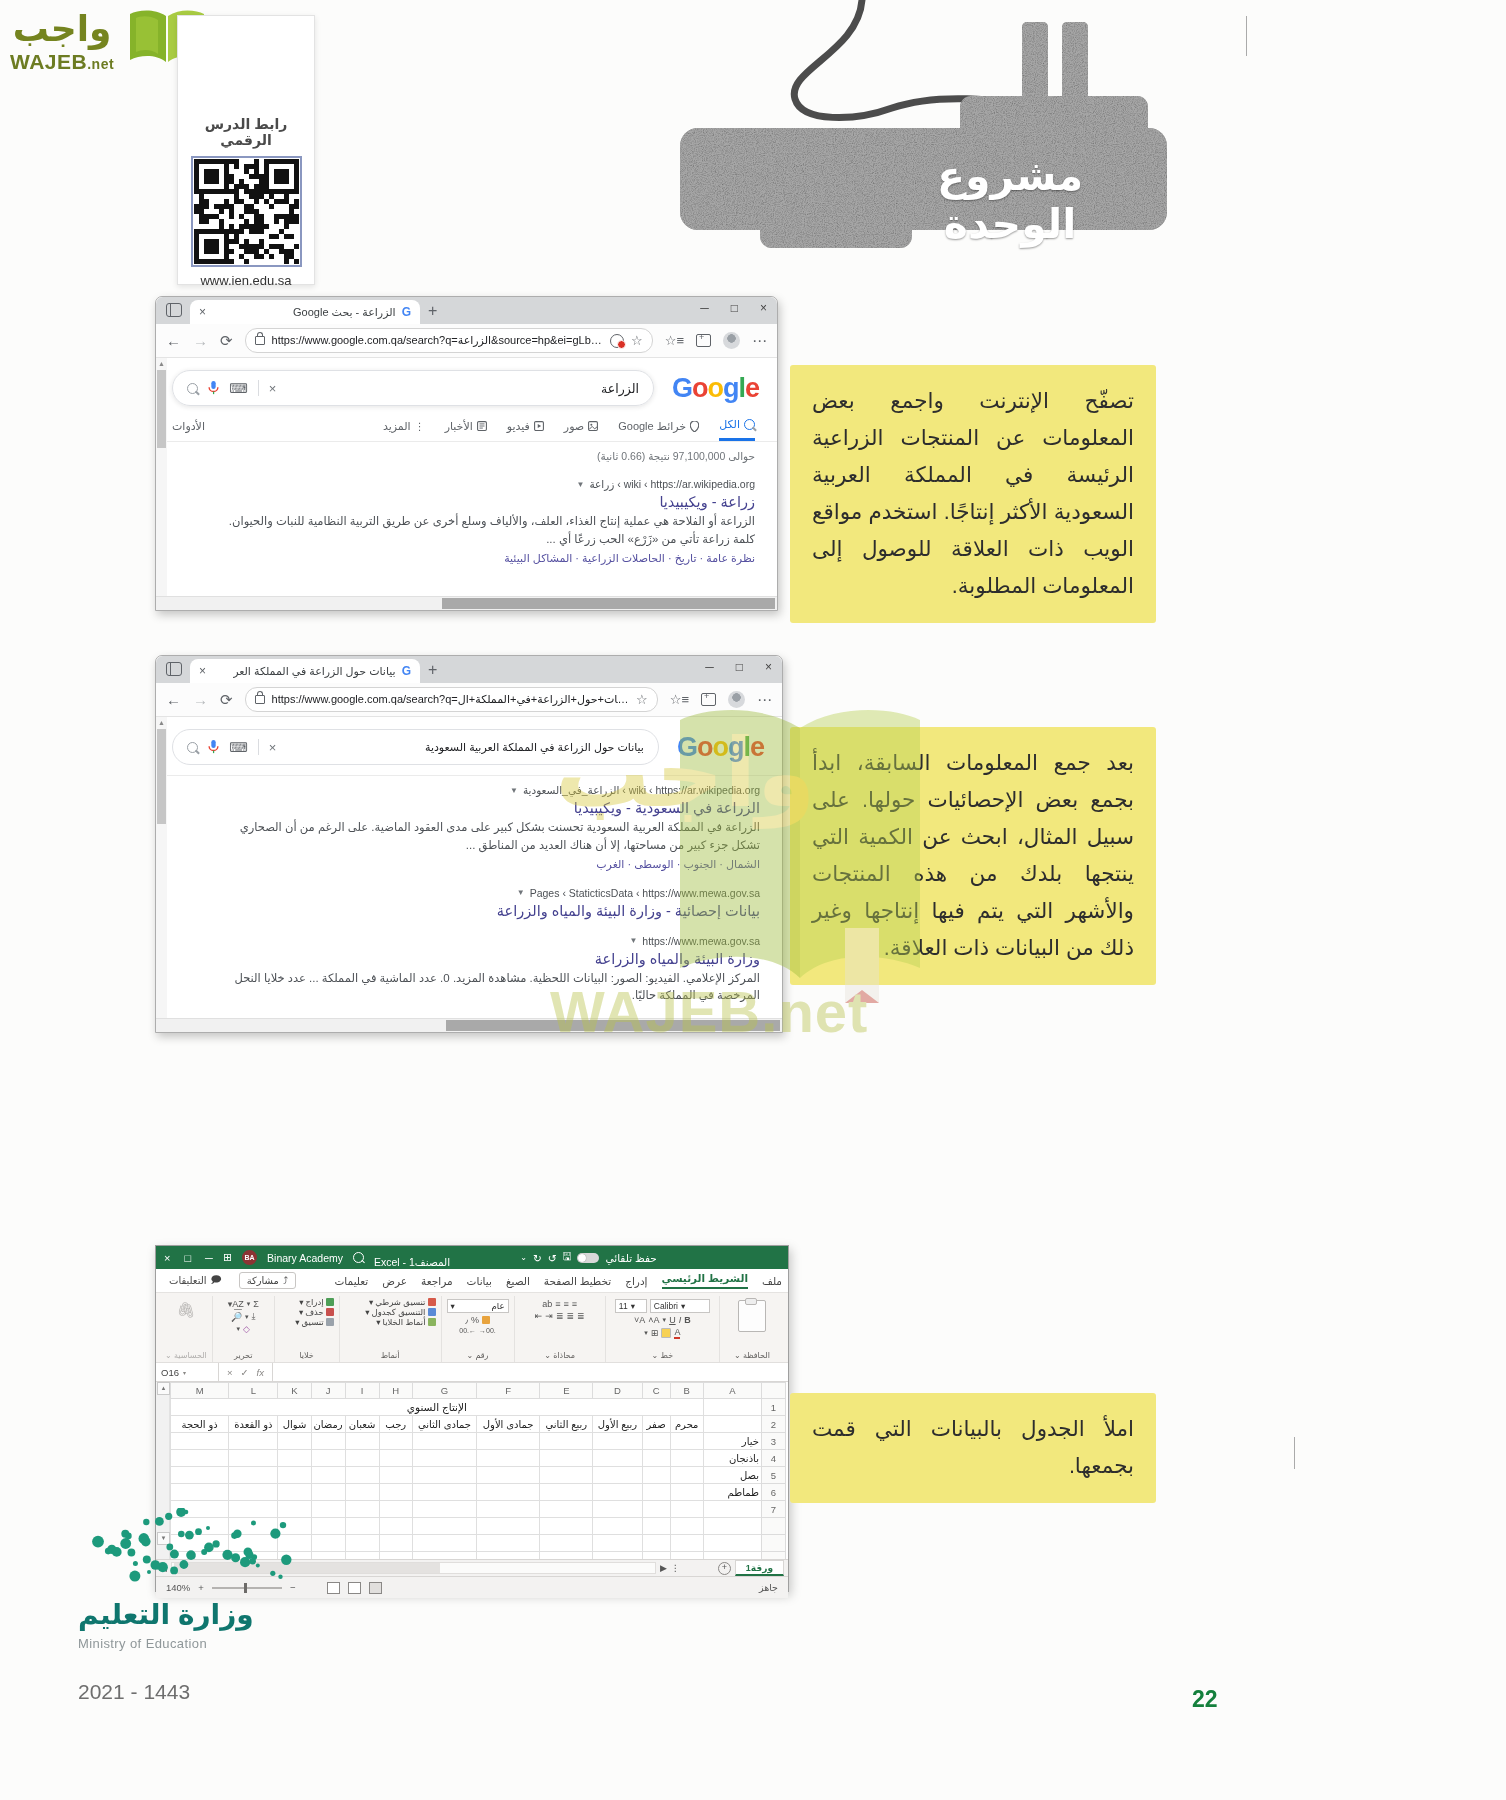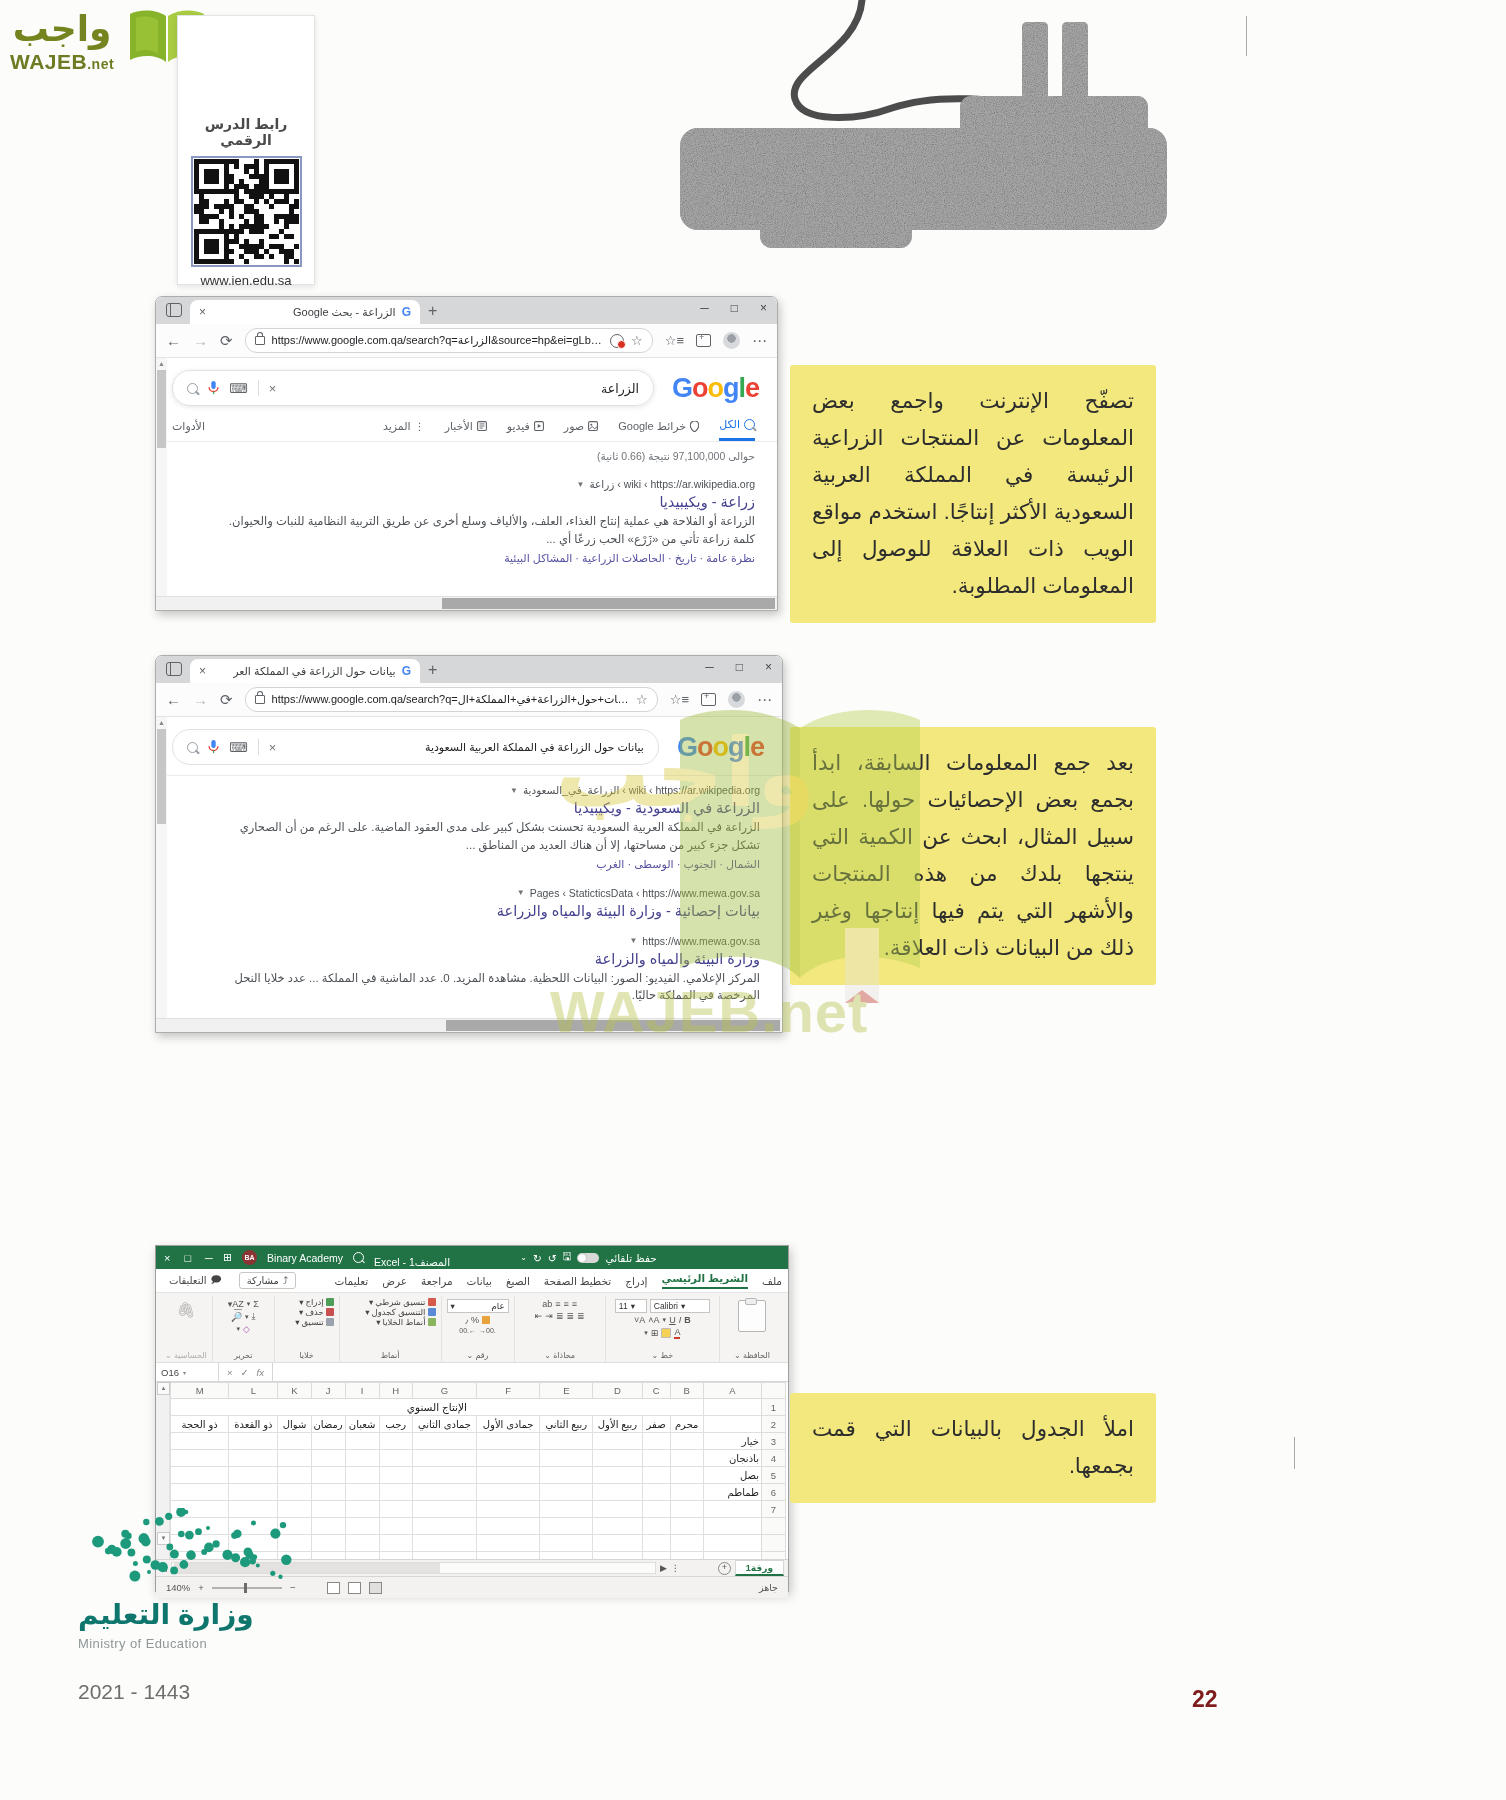--- a/index.html
+++ b/index.html
@@ -112,21 +112,21 @@
   .sheettab{background:#fff;border:1px solid #d8d6d4;border-bottom:2px solid #217346;color:#217346;font-weight:bold;padding:0 10px;height:13px;display:flex;align-items:center;}
   .plus-c{width:11px;height:11px;border:1px solid #8a8886;border-radius:50%;font-size:9px;line-height:9px;text-align:center;color:#555;}
   .xl-status{height:21px;background:#f3f2f1;border-top:1px solid #d8d6d4;display:flex;align-items:center;font-size:9.5px;color:#555;padding:0 10px;gap:8px;}
   .slider{width:70px;height:2px;background:#b5b3b1;position:relative;}
   .slider:after{content:"";position:absolute;left:32px;top:-4px;width:3px;height:10px;background:#6d6b69;}
   .viewic{width:11px;height:10px;border:1px solid #8a8886;background:#fff;}
   
   .moe-ar{font-size:28px;font-weight:bold;color:#0f766e;direction:rtl;}
   .moe-en{font-size:13px;color:#8f9799;letter-spacing:.4px;}
   .moe-yr{font-size:21px;color:#6e6e6e;margin-top:24px;}
-  .pagenum{font-size:23px;font-weight:bold;color:#7f1d1d;}
+  .pagenum{font-size:23px;font-weight:bold;color:#15803d;}
   .cropmark{background:#aaa;width:1px;}
 </style>
 </head>
 <body>
 
 <div id="page">
 
   <div class="abs" style="left:10px;top:8px;">
     <div style="display:flex;gap:14px;align-items:flex-start;">
       <div style="text-align:center;">
@@ -404,20 +404,21 @@
       <path d="M222 0 C218 52 146 70 155 99 C162 123 216 121 252 108 C322 84 420 114 468 111" fill="none" stroke="#4c4c4c" stroke-width="7" stroke-linecap="round"></path>
     </g>
     <g filter="url(#grain)" opacity=".5">
       <rect x="382" y="22" width="26" height="95" rx="5"></rect>
       <rect x="422" y="22" width="26" height="95" rx="5"></rect>
       <rect x="320" y="96" width="188" height="48" rx="11"></rect>
       <rect x="40" y="128" width="487" height="102" rx="18"></rect>
       <rect x="120" y="198" width="152" height="50" rx="12"></rect>
     </g>
   </svg>
+  <div class="abs banner-title" style="left:865px;top:152px;width:290px;">مشروع الوحدة</div>
 
   <div class="abs cropmark" style="left:1246px;top:16px;height:40px;"></div>
   <div class="abs cropmark" style="left:1294px;top:1437px;height:32px;"></div>
 
   <div class="win" style="left:155px;top:296px;width:621px;height:313px;">
     <div class="tabstrip">
       <span class="tab-mini"></span>
       <div class="btab">
         <span class="gfav">G</span>
         <span style="white-space:nowrap;overflow:hidden;">الزراعة - بحث Google</span>

